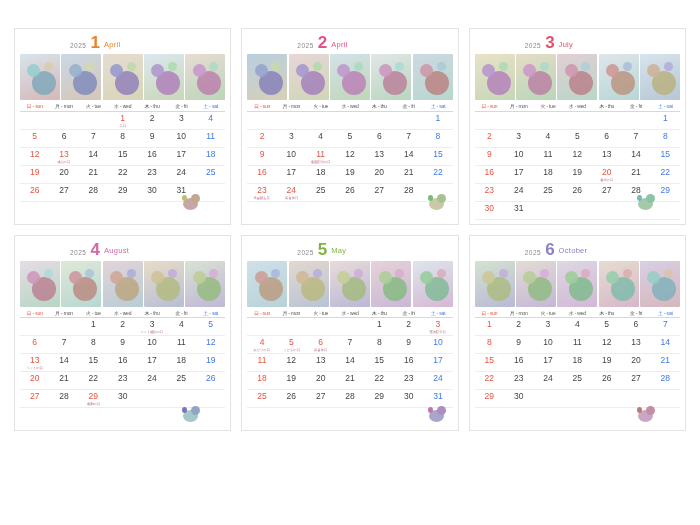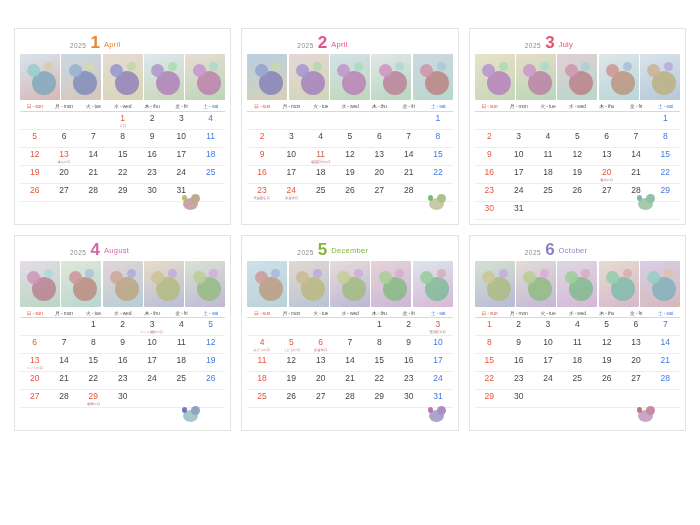--- a/index.html
+++ b/index.html
@@ -763,21 +763,21 @@
       <div class="cut" style="right: 26px; bottom: 6px;">
         <div class="b" style="width:15px;height:12px;left:5px;top:6px;background:hsl(183,25%,72%)"></div>
         <div class="b" style="width:9px;height:9px;left:13px;top:2px;background:hsl(213,30%,66%)"></div>
         <div class="b" style="width:5px;height:6px;left:4px;top:3px;background:hsl(243,35%,60%)"></div>
       </div>
     </div>
     <div class="month-card m5">
       <div class="m-head">
         <span class="m-year">2025</span>
         <span class="m-num">5</span>
-        <span class="m-name">December</span>
+        <span class="m-name">May</span>
       </div>
       <div class="photos">
         <div class="photo">
           <div class="ph-bg" style="background:linear-gradient(160deg,#cfe0ea,hsl(188,28%,78%))"></div>
           <div class="blob" style="width:24px;height:24px;left:30%;top:36%;background:hsl(28,30%,62%);opacity:.85"></div>
           <div class="blob" style="width:13px;height:13px;left:18%;top:22%;background:hsl(8,34%,70%);opacity:.9"></div>
           <div class="blob" style="width:9px;height:9px;left:60%;top:18%;background:hsl(228,40%,76%);opacity:.8"></div>
         </div>
         <div class="photo">
           <div class="ph-bg" style="background:linear-gradient(160deg,#e2d8ce,hsl(217,28%,78%))"></div>

